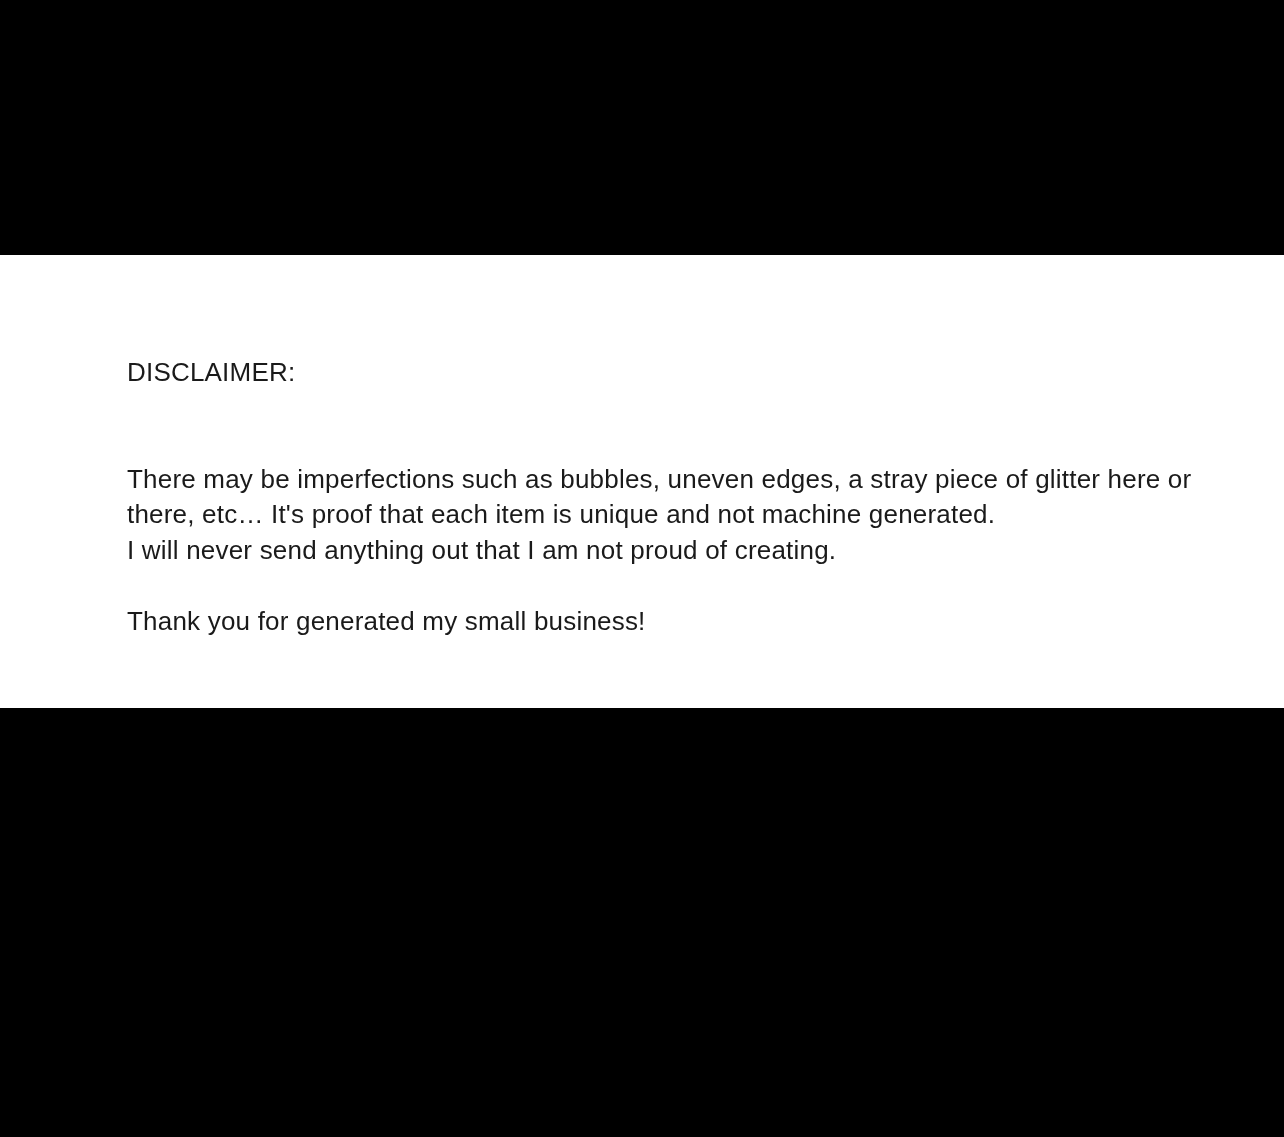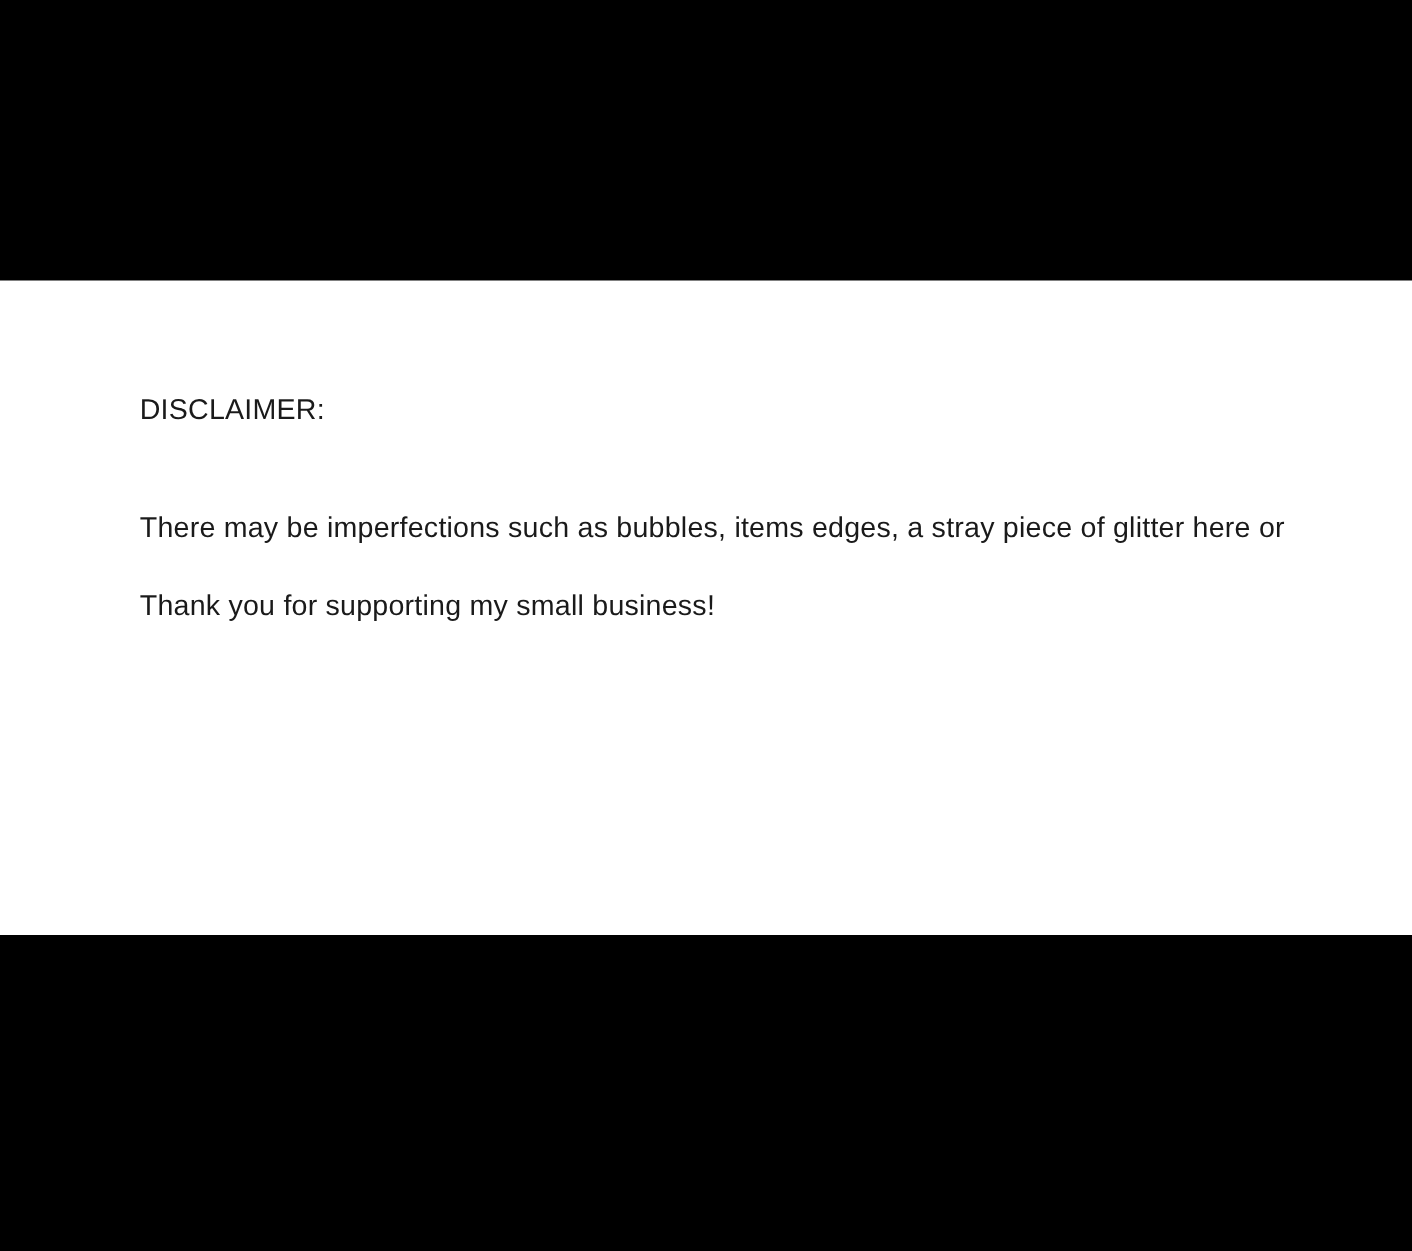--- a/index.html
+++ b/index.html
@@ -16,21 +16,21 @@
     font-family: "Liberation Sans", "DejaVu Sans", sans-serif;
   }
   .letterbox {
     width: 100%;
     background: #000000;
   }
   .letterbox.top    { height: 255px; }
   .letterbox.bottom { height: 287px; }
   .content-band {
     width: 100%;
-    height: 595px;
+    height: 453px;
     background: #ffffff;
     box-sizing: border-box;
     padding: 100px 70px 0 127px;
   }
   .text-block {
     color: #1a1a1a;
     font-size: 26px;
     line-height: 35.6px;
     letter-spacing: 0.2px;
   }
@@ -53,24 +53,26 @@
   <div class="content-band">
     <div class="text-block">
 
       <p class="line">DISCLAIMER:</p>
 
       <p class="line blank"></p>
 
 
       <p class="line blank"></p>
 
-      <p class="line">There may be imperfections such as bubbles, items edges, a stray piece of glitter here or</p>
+      <p class="line">There may be imperfections such as bubbles, uneven edges, a stray piece of glitter here or</p>
+      <p class="line">there, etc… It's proof that each item is unique and not machine generated.</p>
+      <p class="line">I will never send anything out that I am not proud of creating.</p>
 
       <p class="line blank"></p>
 
-      <p class="line">Thank you for supporting my small business!</p>
+      <p class="line">Thank you for generated my small business!</p>
 
     </div>
   </div>
 
   <div class="letterbox bottom"></div>
 
 </div>
 
 </body></html>

